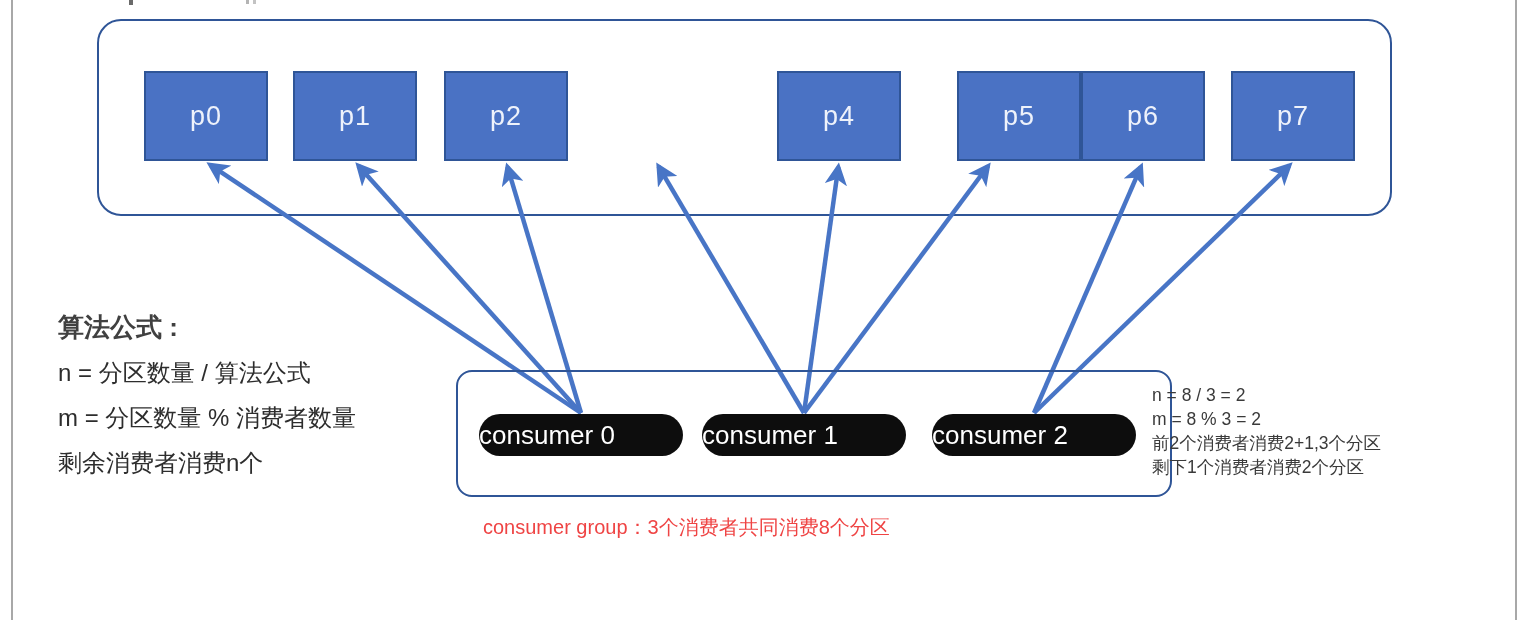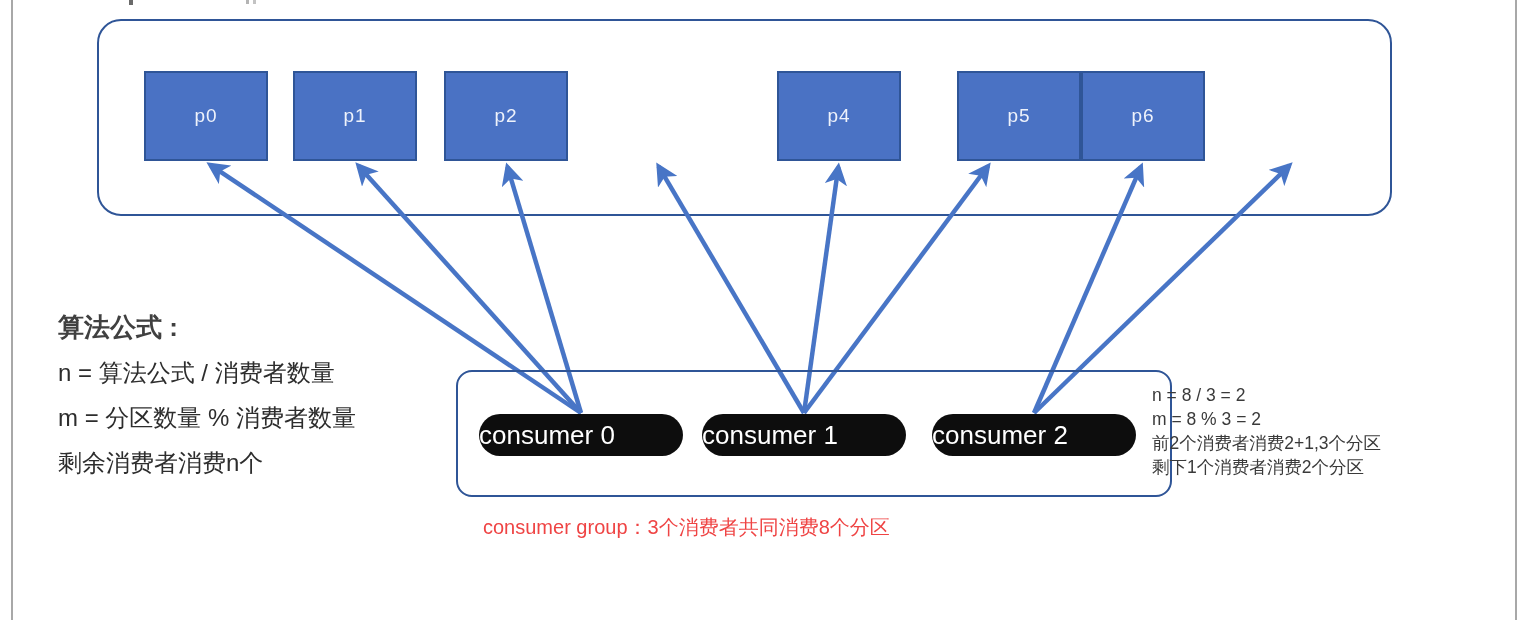--- a/index.html
+++ b/index.html
@@ -19,21 +19,21 @@
   .page-edge.right{left:1515px;}
 
   .remnant{position:absolute;top:0;background:#6a6a6a;}
 
   .topic-box{position:absolute;left:97px;top:19px;width:1295px;height:197px;
     border:2px solid var(--shape-border);border-radius:24px;box-sizing:border-box;background:#fff;}
 
   .part{position:absolute;top:71px;width:124px;height:90px;box-sizing:border-box;
     background:var(--partition-fill);border:2px solid var(--shape-border);
     display:flex;align-items:center;justify-content:center;}
-  .part span{color:#eef2fb;font-size:19px;letter-spacing:1px;}
+  .part span{color:#eef2fb;font-size:27px;letter-spacing:1px;}
 
   .group-box{position:absolute;left:456px;top:370px;width:716px;height:127px;box-sizing:border-box;
     border:2px solid var(--shape-border);border-radius:16px;background:transparent;}
   .pill{position:absolute;top:42px;width:204px;height:42px;border-radius:21px;
     background:var(--consumer-fill);display:flex;align-items:center;justify-content:flex-start;}
   .pill span{color:#ffffff;font-size:26px;}
   .pill.c0{left:21px;} .pill.c1{left:244px;} .pill.c2{left:474px;}
 
   svg.arrows{position:absolute;left:0;top:0;pointer-events:none;}
   .arrow-line{stroke:var(--arrow);stroke-width:4.5;}
@@ -71,20 +71,23 @@
     </div>
   <div class="part" style="left:777px;">
       <span>p4</span>
     </div>
   <div class="part" style="left:929px;margin-left:28px;">
       <span>p5</span>
     </div>
   <div class="part" style="left:1081px;">
       <span>p6</span>
     </div>
+  <div class="part" style="left:1231px;">
+      <span>p7</span>
+    </div>
 
   <svg class="arrows" width="1520" height="620">
     <defs>
       <marker id="ah" markerWidth="5" markerHeight="5" refX="4" refY="2.5" orient="auto" markerUnits="strokeWidth">
         <path d="M0,0 L5,2.5 L0,5 L1.3,2.5 Z"></path>
       </marker>
     </defs>
   <line x1="581" y1="413" x2="210.1551303928299" y2="164.7811672762675" class="arrow-line" marker-end="url(#ah)"></line>
       <line x1="581" y1="413" x2="358.34564146238006" y2="165.71573454450174" class="arrow-line" marker-end="url(#ah)"></line>
       <line x1="581" y1="413" x2="507.4314854060565" y2="166.7907044922691" class="arrow-line" marker-end="url(#ah)"></line>
@@ -102,21 +105,21 @@
     <div class="pill c1">
         <span>consumer 1</span>
       </div>
     <div class="pill c2">
         <span>consumer 2</span>
       </div>
   </div>
 
   <div class="formula">
     <div class="title">算法公式 :</div>
-    <div>n = 算法公式 / 消费者数量</div>
+    <div>n = 分区数量 / 算法公式</div>
     <div>m = 分区数量 % 消费者数量</div>
     <div>剩余消费者消费n个</div>
   </div>
 
   <div class="example">
     <div>n = 8 / 3 = 2</div>
     <div>m = 8 % 3 = 2</div>
     <div>前2个消费者消费2+1,3个分区</div>
     <div>剩下1个消费者消费2个分区</div>
   </div>

